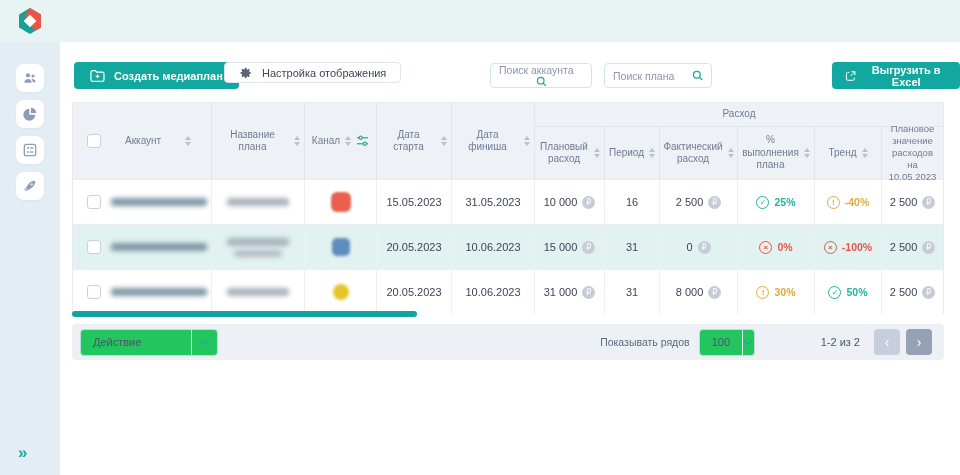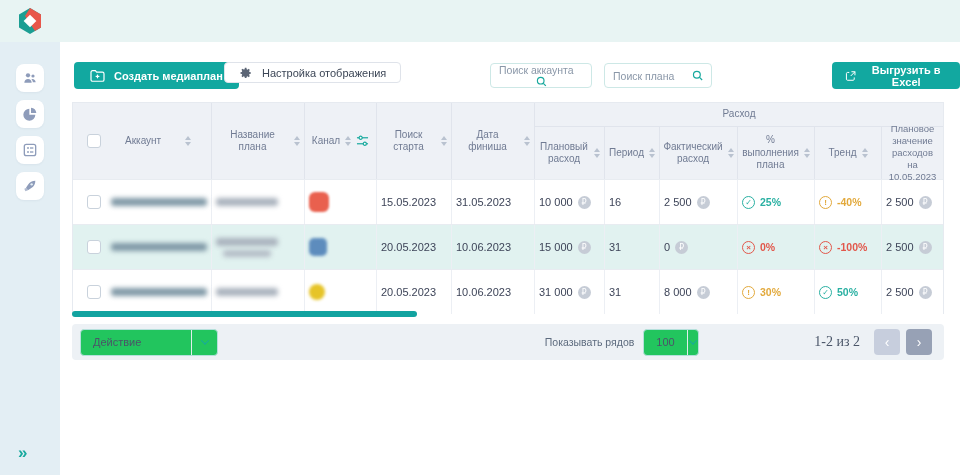--- a/index.html
+++ b/index.html
@@ -50,21 +50,21 @@
   .th.span2{grid-row:1/3;}
   .th-group{grid-column:6/12; grid-row:1; border-bottom:1px solid #e0e4ec; border-right:none;}
   .th.last{border-right:none; font-size:9.5px;}
   .th-account{justify-content:flex-start; padding-left:14px; gap:24px;}
   .sort{display:inline-flex; flex-direction:column; gap:2px; flex:none;}
   .sort i{display:block; width:0; height:0; border-left:3.5px solid transparent; border-right:3.5px solid transparent;}
   .sort .up{border-bottom:4px solid #b9c2d0;}
   .sort .dn{border-top:4px solid #b9c2d0;}
   .trow{background:#fff; border-top:1px solid #e8ecf1;}
   .trow.selected{background:#e1f2f0;}
-  .td{display:flex; align-items:center; gap:5px; height:44px; font-size:11px; color:#3d4458; border-right:1px solid #eceff4; padding:0 4px;}
+  .td{display:flex; align-items:center; justify-content:center; gap:5px; height:44px; font-size:11px; color:#3d4458; border-right:1px solid #eceff4; padding:0 4px;}
   .td.last{border-right:none;}
   .td-account{justify-content:flex-start; padding-left:14px; gap:10px;}
   .checkbox{width:14px; height:14px; border:1.5px solid #c9d2dc; border-radius:3px; background:#fff; cursor:pointer; flex:none;}
   .redacted{border-radius:3px; filter:blur(2.5px);}
   .acc-bar{width:104px; height:8px; background:#7f98a6;}
   .acc-bar.w2{width:112px;}
   .plan-bar{width:62px; height:8px; background:#a9b2bd;}
   .plan-lines{display:flex; flex-direction:column; gap:4px; align-items:center;}
   .plan-lines .pb2{width:48px; height:7px; background:#b4bcc6;}
   .ch-sq{width:20px; height:20px; border-radius:6px; filter:blur(1.2px);}
@@ -79,21 +79,21 @@
 
   
   .tfoot{position:absolute; left:72px; top:324px; width:872px; height:36px; background:#edf1f5; border-radius:4px; display:flex; align-items:center; padding:0 12px 0 8px;}
   .select{display:flex; align-items:center; background:#22c55e; border:1px solid #b5e0dc; border-radius:4px; height:27px; cursor:pointer;}
   .select .val{padding:0 12px; font-size:11px; color:#4a5568; flex:1;}
   .select .chev{width:26px; height:100%; border-left:1px solid #e2edec; display:flex; align-items:center; justify-content:center;}
   .chev i{display:block; width:6px; height:6px; border-right:1.6px solid #18a99e; border-bottom:1.6px solid #18a99e; transform:rotate(45deg) translate(-1px,-1px);}
   .action-select{width:138px;}
   .rows-select{width:56px;}
   .foot-label{margin-left:auto; font-size:10.5px; color:#5d6b7e; margin-right:9px;}
-  .range{font-size:14px; color:#4a5568; margin-left:115px;font-family:Liberation Serif, serif;}
+  .range{font-size:11px; color:#4a5568; margin-left:66px;}
   .pager{display:flex; gap:6px; margin-left:14px;}
   .page-btn{width:26px; height:26px; border-radius:4px; border:none; color:#fff; font-size:14px; display:flex; align-items:center; justify-content:center; cursor:pointer; line-height:1;}
   .page-prev{background:#c7cedd;}
   .page-next{background:#97a1b5;}
 </style>
 </head>
 <body>
 
 <div class="screen">
 
@@ -206,21 +206,21 @@
             <i class="dn"></i>
           </span>
         <svg width="13" height="12" viewBox="0 0 14 13" stroke="#18a99e" stroke-width="1.3" fill="none">
           <line x1="1" y1="3" x2="13" y2="3"></line>
             <circle cx="5" cy="3" r="1.7" fill="#fff"></circle>
           <line x1="1" y1="9.5" x2="13" y2="9.5"></line>
             <circle cx="9.5" cy="9.5" r="1.7" fill="#fff"></circle>
         </svg>
       </div>
       <div class="th span2">
-        <span>Поиск старта</span>
+        <span>Дата старта</span>
         <span class="sort">
             <i class="up"></i>
             <i class="dn"></i>
           </span>
       </div>
       <div class="th span2">
         <span>Дата финиша</span>
         <span class="sort">
             <i class="up"></i>
             <i class="dn"></i>

